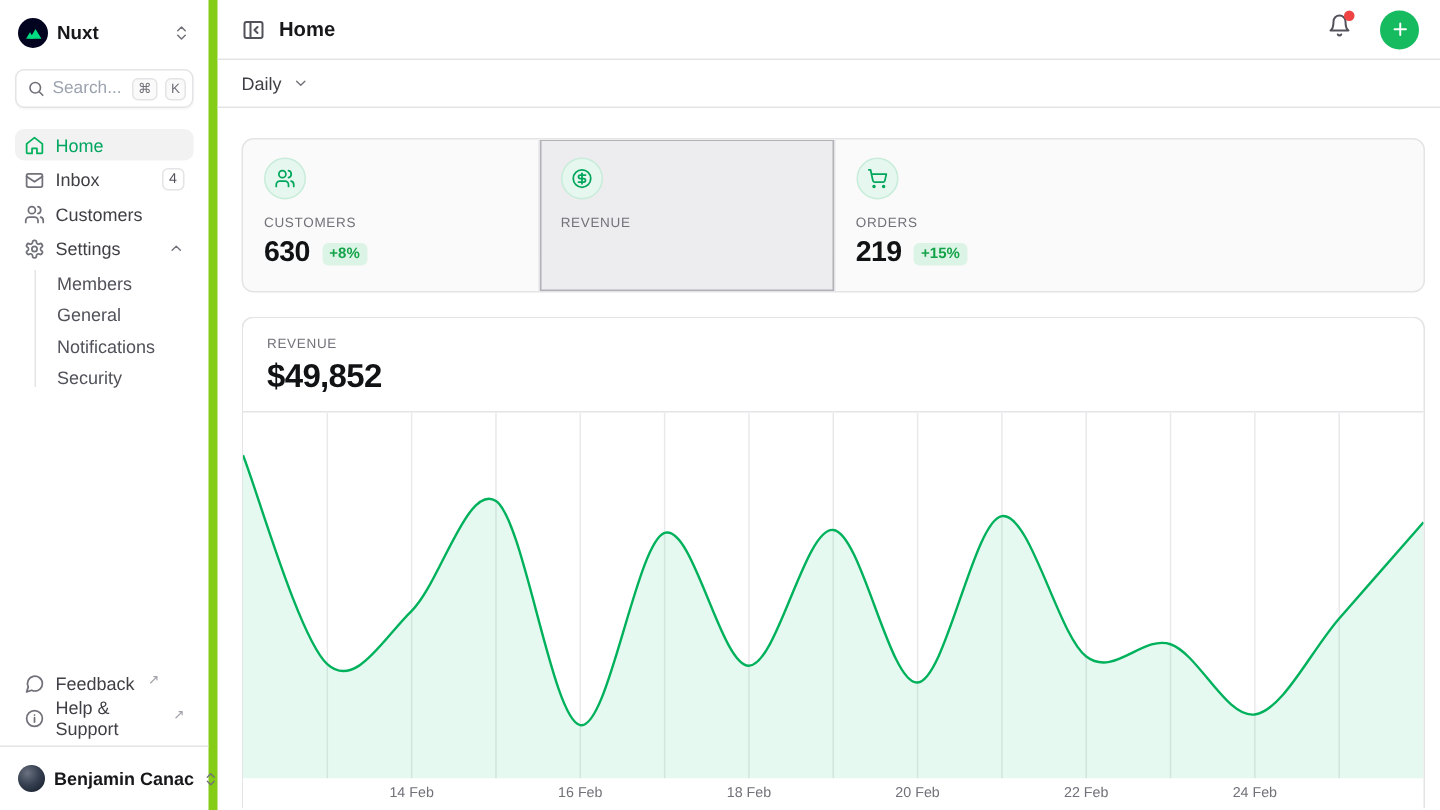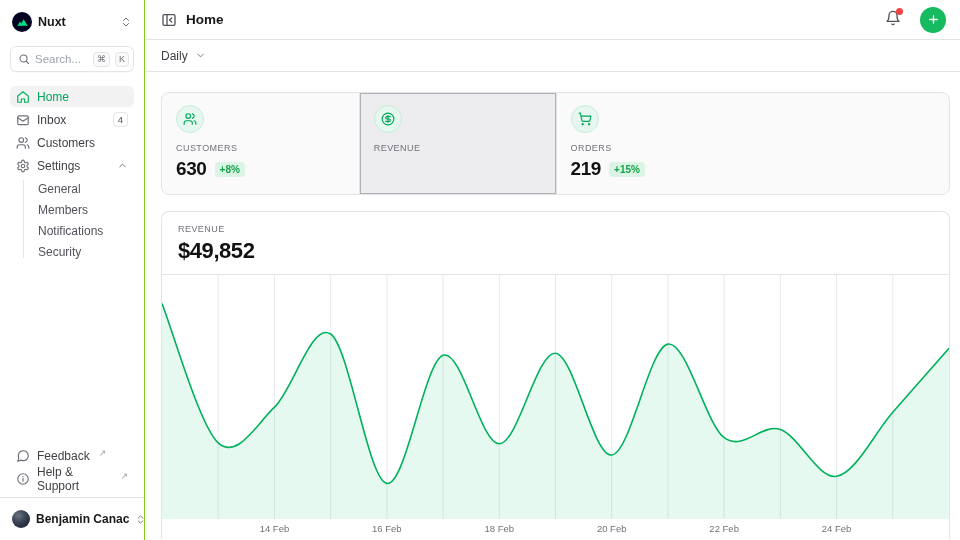--- a/index.html
+++ b/index.html
@@ -1,21 +1,21 @@
 <!DOCTYPE html>
 <html><head>
 <meta charset="utf-8">
 <style>
   * { margin:0; padding:0; box-sizing:border-box; }
   html,body { width:960px; height:540px; overflow:hidden; background:#fff;
     font-family:"Liberation Sans", sans-serif; color:#3f3f46; }
   .app { display:flex; width:960px; height:540px; }
 
   
-  .sidebar { width:145px; border-right:1px solid #84cc16; display:flex; flex-direction:column; background:#fff; }
+  .sidebar { width:145px; border-right:6px solid #84cc16; display:flex; flex-direction:column; background:#fff; }
   .sb-top { padding:10px 10px 0 10px; flex:1; display:flex; flex-direction:column; }
   .team-row { display:flex; align-items:center; gap:6px; padding:0 2px; height:24px; margin-bottom:12px; cursor:pointer; }
   .team-logo { width:20px; height:20px; border-radius:50%; background:#020420; display:flex; align-items:center; justify-content:center; flex:none; }
   .team-name { font-size:12.5px; font-weight:700; color:#18181b; flex:1; }
   .icon { display:inline-flex; align-items:center; justify-content:center; flex:none; }
   .muted-ic { color:#71717a; }
   .search-box { display:flex; align-items:center; gap:5px; border:1px solid #e4e4e7; border-radius:6px;
     height:26px; padding:0 4px 0 7px; margin-bottom:14px; background:#fff; box-shadow:0 1px 1px rgba(0,0,0,.03); cursor:text; }
   .search-box .ph { flex:1; font-size:11.5px; color:#9ca3af; }
   .kbd { font-size:9px; color:#71717a; border:1px solid #e4e4e7; background:#fafafa; border-radius:4px;
@@ -155,24 +155,24 @@
           <span class="grow"></span>
           <span class="icon muted-ic">
             <svg width="11" height="11" viewBox="0 0 24 24" fill="none" stroke="currentColor" stroke-width="2" stroke-linecap="round" stroke-linejoin="round">
                 <path d="m6 15 6-6 6 6"></path>
               </svg>
           </span>
         </div>
 
         <div class="subnav">
           <div class="sub-item">
-              <span>General</span>
+              <span>Members</span>
             </div>
           <div class="sub-item">
-              <span>Members</span>
+              <span>General</span>
             </div>
           <div class="sub-item">
               <span>Notifications</span>
             </div>
           <div class="sub-item">
               <span>Security</span>
             </div>
         </div>
       </nav>
 

